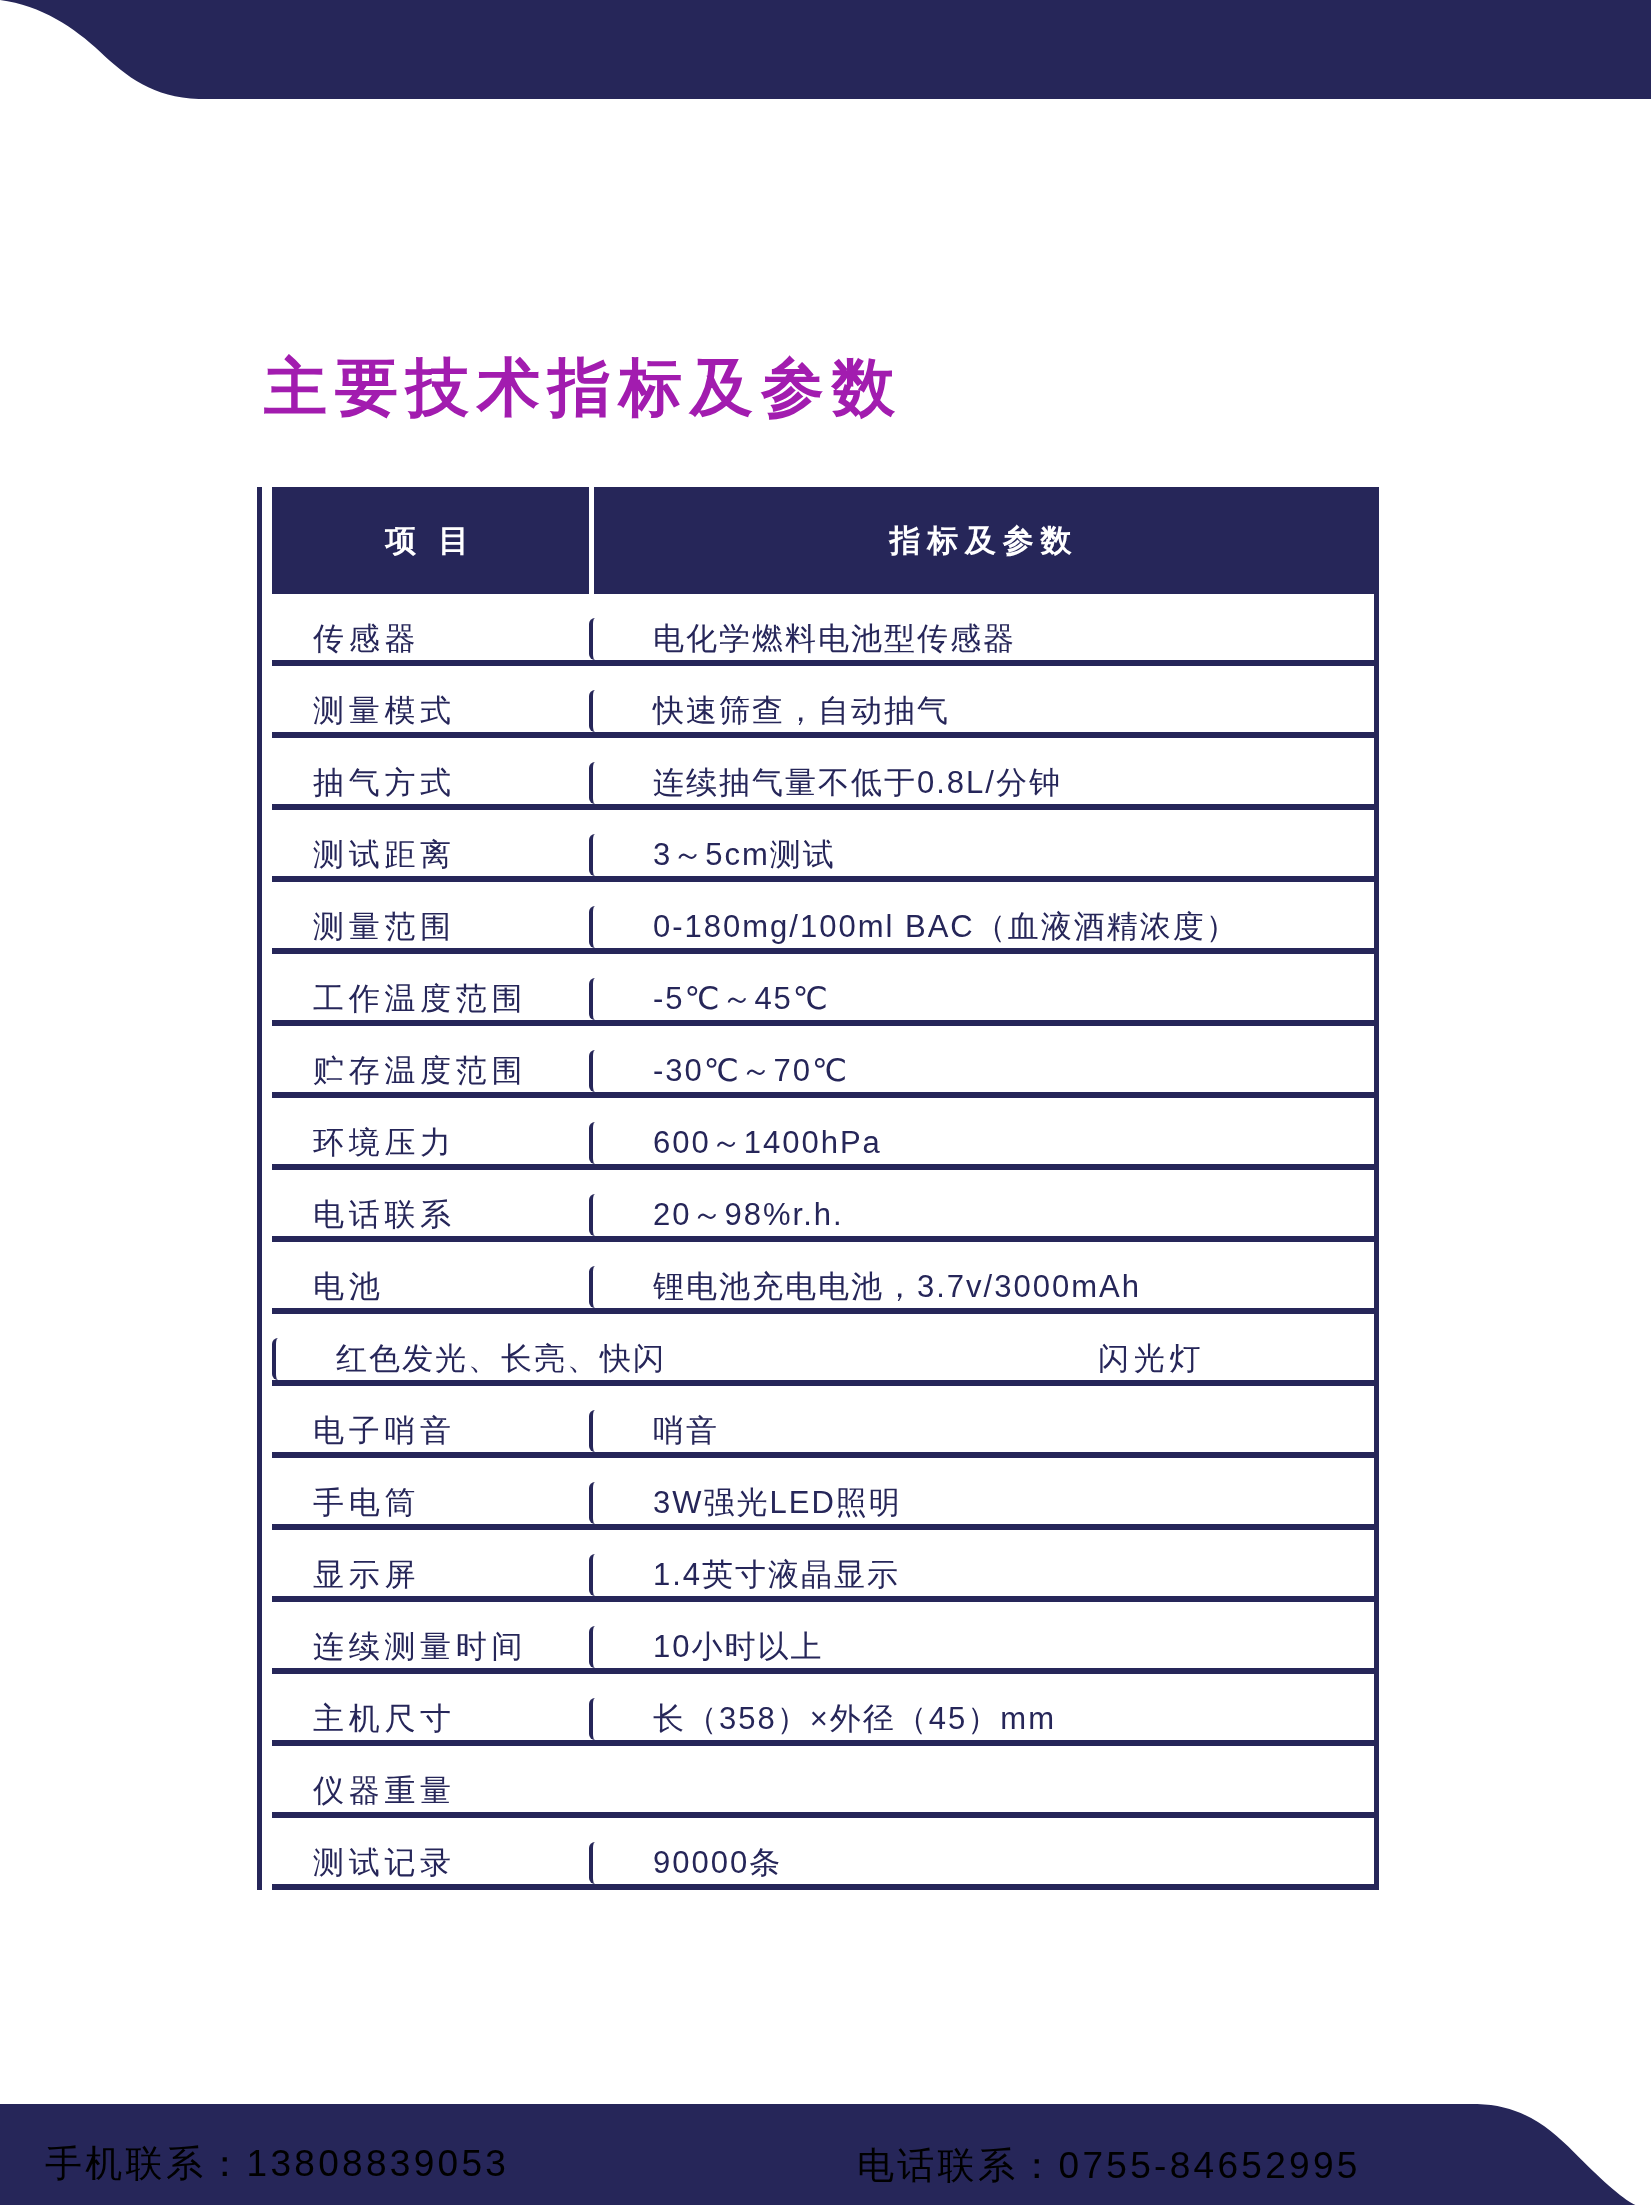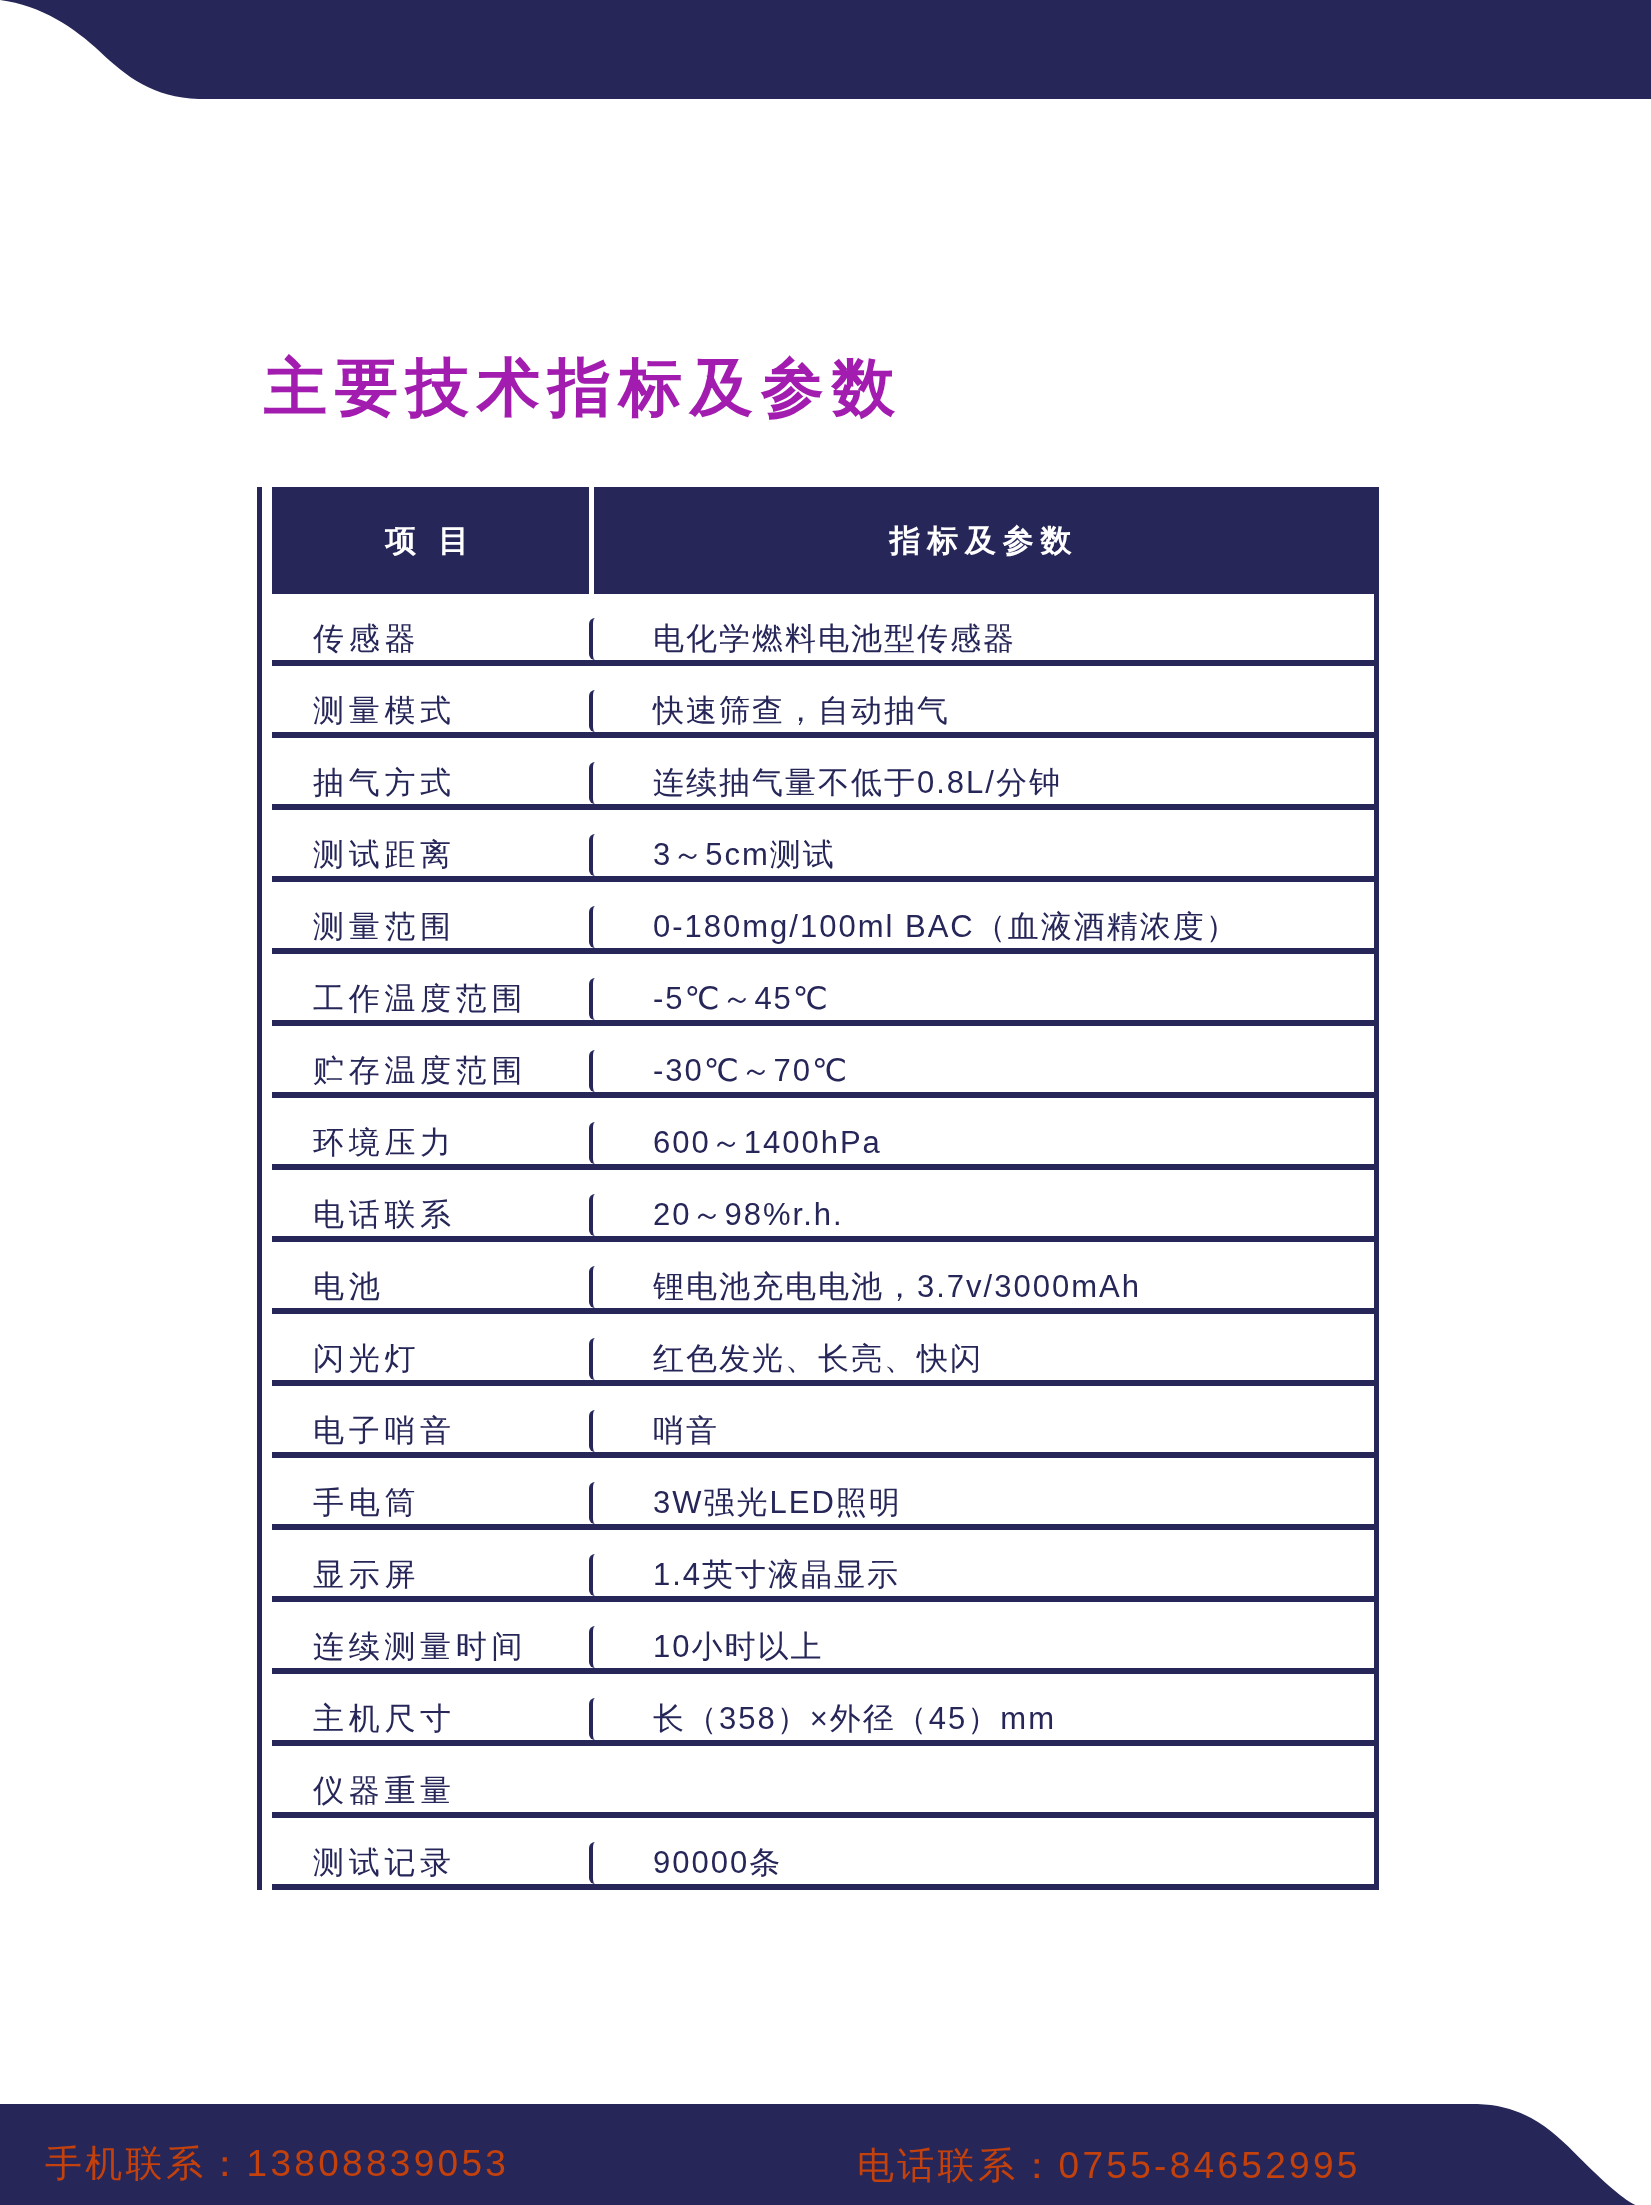--- a/index.html
+++ b/index.html
@@ -88,21 +88,21 @@
   .td-value {
     flex: 1;
     border-left: 4.7px solid #262659;
     padding-left: 60px;
     letter-spacing: 2px;
     border-radius: 6px;
   }
 
   .footer-text {
     position: absolute;
-    color: #c2410c;
+    color: #000000;
     font-size: 37px;
     letter-spacing: 3.3px;
     white-space: nowrap;
     z-index: 2;
   }
   .footer-mobile { left: 45px;  top: 2139px; }
   .footer-phone  { left: 857px; top: 2141px; }
 </style>
 </head>
 <body>
@@ -164,22 +164,22 @@
     <div class="td td-item">电话联系</div>
     <div class="td td-value">20～98%r.h.</div>
   </div>
 
   <div class="tr">
     <div class="td td-item">电池</div>
     <div class="td td-value">锂电池充电电池，3.7v/3000mAh</div>
   </div>
 
   <div class="tr">
+    <div class="td td-value">红色发光、长亮、快闪</div>
     <div class="td td-item">闪光灯</div>
-    <div class="td td-value">红色发光、长亮、快闪</div>
   </div>
 
   <div class="tr">
     <div class="td td-item">电子哨音</div>
     <div class="td td-value">哨音</div>
   </div>
 
   <div class="tr">
     <div class="td td-item">手电筒</div>
     <div class="td td-value">3W强光LED照明</div>

